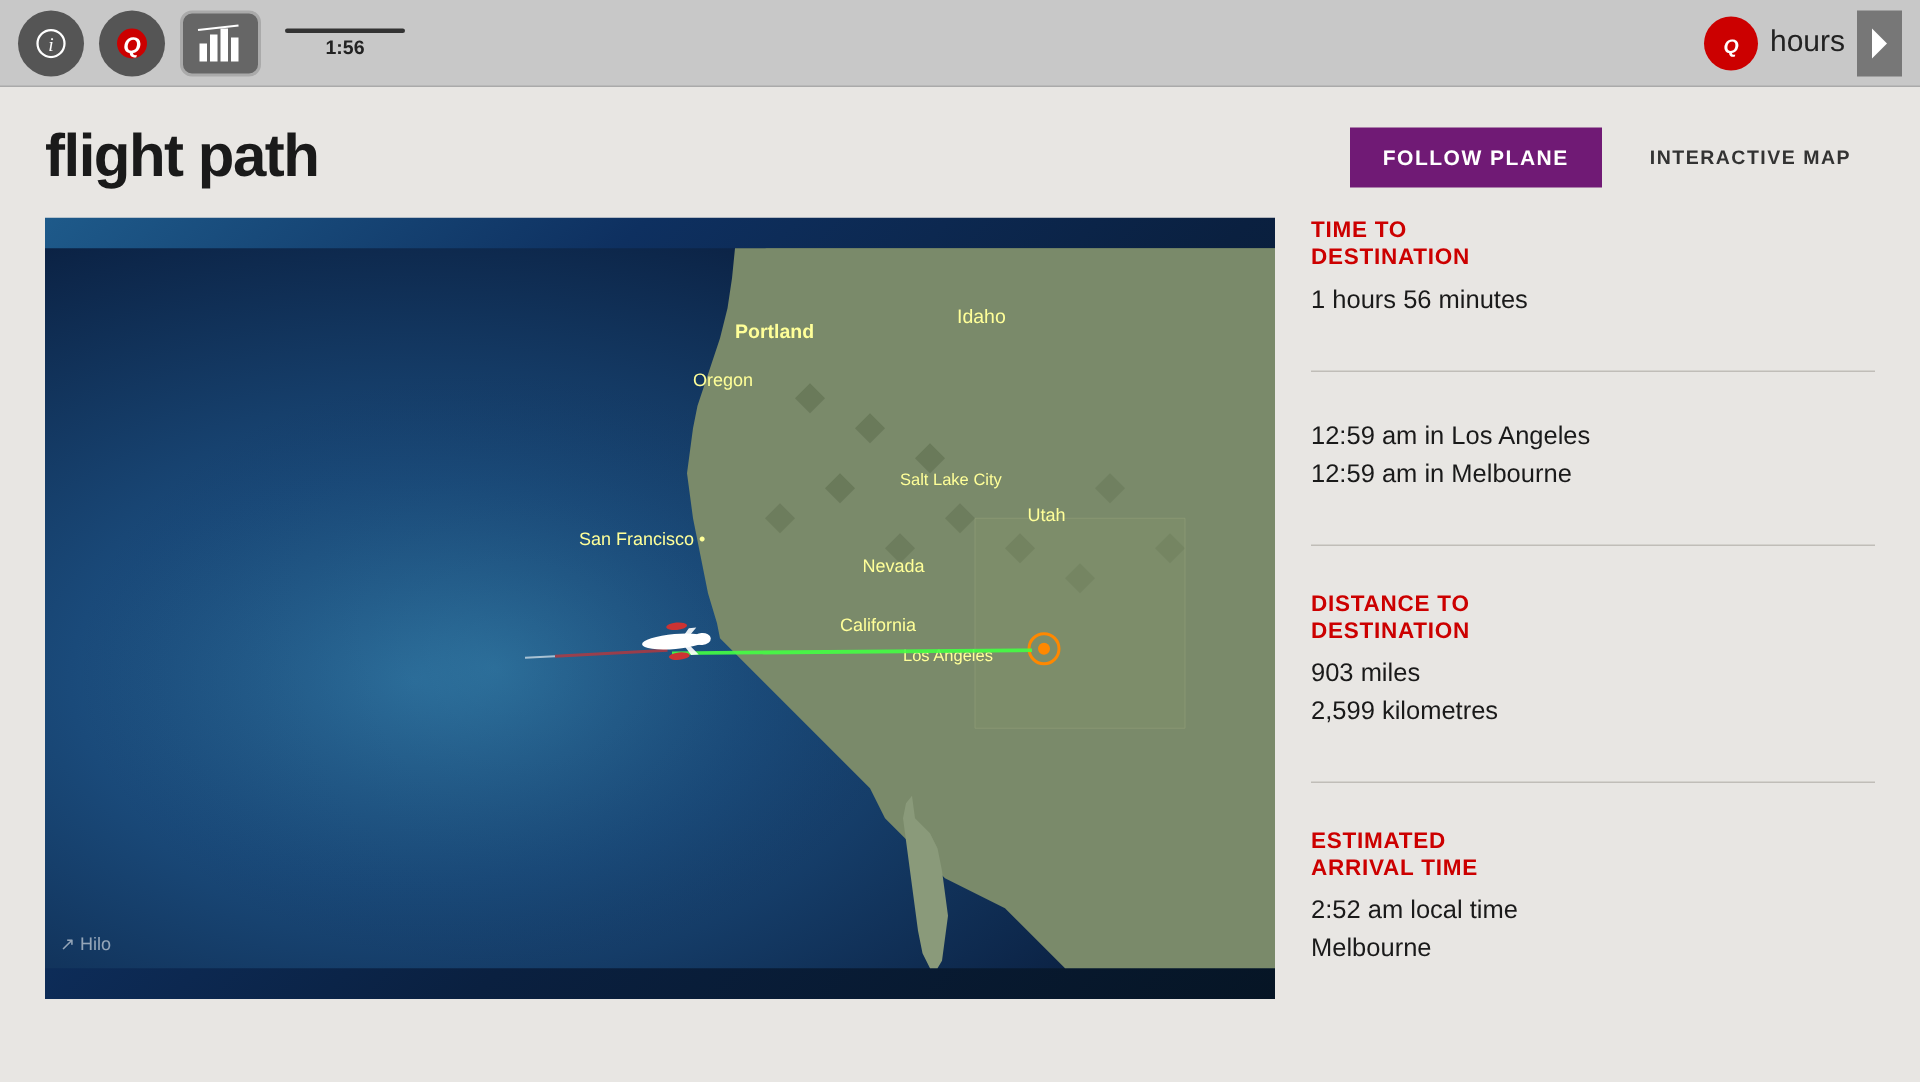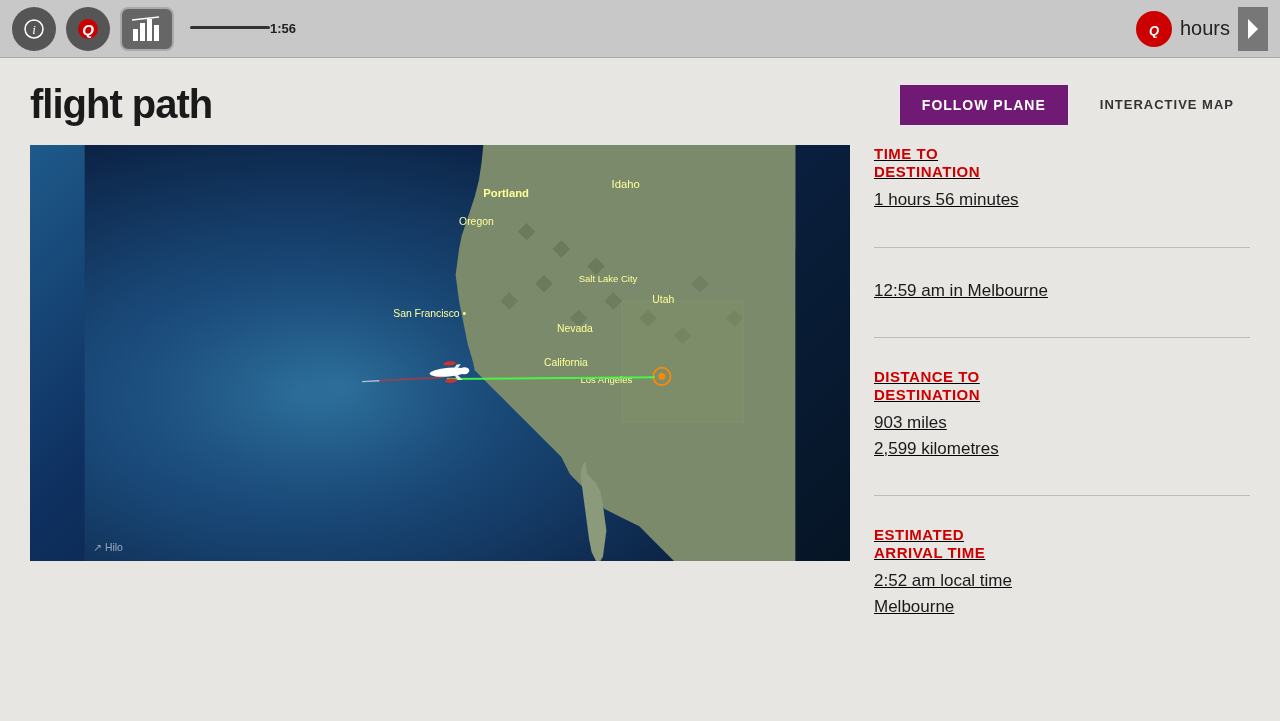--- a/index.html
+++ b/index.html
@@ -41,21 +41,21 @@
       background: #666;
       display: flex;
       align-items: center;
       justify-content: center;
       cursor: pointer;
       border: 2px solid #aaa;
     }
 
     .time-display {
       display: flex;
-      flex-direction: row;
+      flex-direction: column;
       align-items: center;
       margin-left: 6px;
       text-align: right;
     }
     .time-bar {
       width: 80px;
       height: 3px;
       background: #333;
       border-radius: 2px;
       margin-bottom: 2px;
@@ -151,21 +151,21 @@
     
     .content-row {
       display: flex;
       gap: 0;
       flex: 1;
     }
 
     
     .map-container {
       width: 820px;
-      height: 416px;
+      height: 521px;
       position: relative;
       overflow: hidden;
       flex-shrink: 0;
       padding-left: 17px;
     }
 
     
     .ocean-layer {
       position: absolute;
       top: 0; left: 0;
@@ -181,21 +181,20 @@
       height: 100%;
     }
 
     
     .info-panel {
       flex: 1;
       padding: 0 0 0 24px;
       display: flex;
       flex-direction: column;
       gap: 12px;
-      text-decoration: underline;
     }
 
     .info-section {
       margin-bottom: 22px;
     }
 
     .info-label {
       color: #cc0000;
       font-size: 15px;
       font-weight: bold;
@@ -361,20 +360,21 @@
     <div class="info-panel">
 
       <div class="info-section">
         <div class="info-label">TIME TO<br>DESTINATION</div>
         <div class="info-value">1 hours 56 minutes</div>
       </div>
 
       <div class="info-divider"></div>
 
       <div class="info-section">
+        <div class="info-value">12:59 am in Los Angeles</div>
         <div class="info-value">12:59 am in Melbourne</div>
       </div>
 
       <div class="info-divider"></div>
 
       <div class="info-section">
         <div class="info-label">DISTANCE TO<br>DESTINATION</div>
         <div class="info-value">903 miles</div>
         <div class="info-value">2,599 kilometres</div>
       </div>

